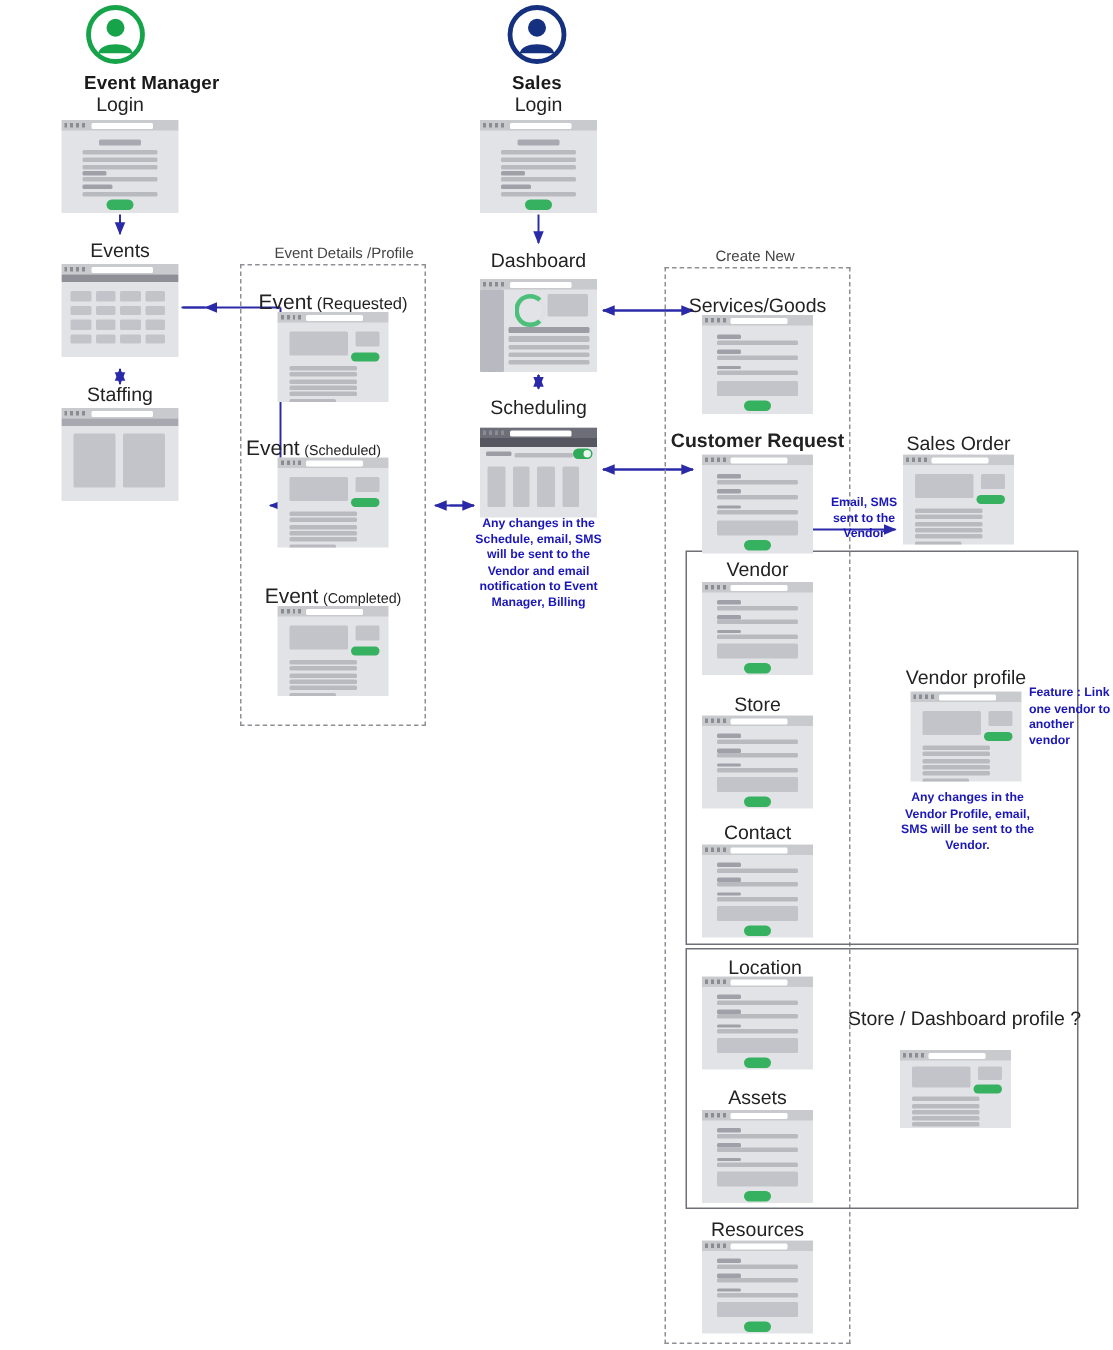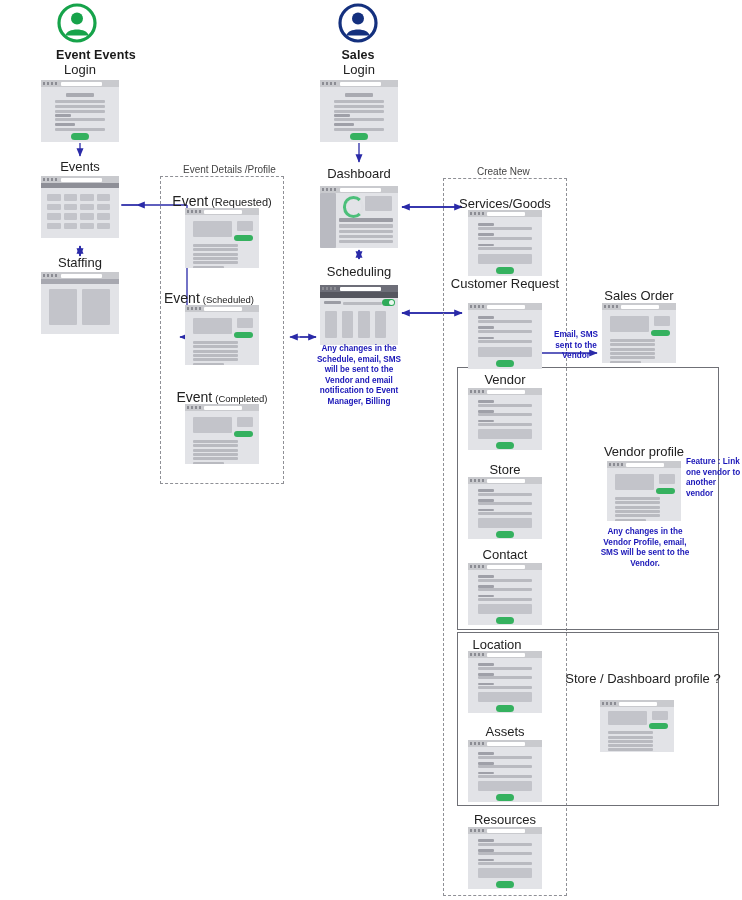--- a/index.html
+++ b/index.html
@@ -103,21 +103,21 @@
 
   <div id="personaLayer">
       <div class="persona" style="left: 56px; top: 2px; width: 42px;">
         <div class="ring">
   <svg width="42" height="42" viewBox="0 0 42 42" aria-hidden="true">
     <circle cx="21" cy="21" r="18" fill="none" stroke="#16a34a" stroke-width="3.2"></circle>
     <circle cx="21" cy="16.5" r="6" fill="#16a34a"></circle>
     <path d="M9.5 33.5 C10.5 25.5 31.5 25.5 32.5 33.5 Z" fill="#16a34a"></path>
   </svg>
         </div>
-    <div class="plabel">Event Events</div>
+    <div class="plabel">Event Manager</div>
       </div>
       <div class="persona" style="left: 337px; top: 2px; width: 42px;">
         <div class="ring">
   <svg width="42" height="42" viewBox="0 0 42 42" aria-hidden="true">
     <circle cx="21" cy="21" r="18" fill="none" stroke="#14307e" stroke-width="3.2"></circle>
     <circle cx="21" cy="16.5" r="6" fill="#14307e"></circle>
     <path d="M9.5 33.5 C10.5 25.5 31.5 25.5 32.5 33.5 Z" fill="#14307e"></path>
   </svg>
         </div>
     <div class="plabel">Sales</div>
@@ -274,21 +274,21 @@
         <div class="addr" style="left:19px;width:38px"></div>
         <div class="blk" style="left:9.620000000000001px;top:13.200000000000001px;width:16.28px;height:2.5px;background:#9fa0a8"></div>
         <div class="tr" style="left:9.620000000000001px;top:16.5px;width:54.76px"></div>
         <div class="blk" style="left:9.620000000000001px;top:23.43px;width:16.28px;height:2.5px;background:#9fa0a8"></div>
         <div class="tr" style="left:9.620000000000001px;top:26.73px;width:54.76px"></div>
         <div class="blk" style="left:9.620000000000001px;top:33.660000000000004px;width:16.28px;height:2.5px;background:#9fa0a8"></div>
         <div class="tr" style="left:9.620000000000001px;top:36.96px;width:54.76px"></div>
         <div class="blk" style="left:9.620000000000001px;top:43.56px;width:54.76px;height:10.56px"></div>
         <div class="btn" style="left:28.12px;top:57.089999999999996px;width:17.759999999999998px;height:7px"></div>
       </div>
-      <div class="cap" style="left: 415px; top: 276px; width: 180px;">Customer Request</div>
+      <div class="cap" style="left: 415px; top: 286px; width: 180px; font-weight: bold;">Customer Request</div>
       <div class="wf" style="left: 468px; top: 303px; width: 74px; height: 66px;">
         <div class="bar"></div>
         <div class="dots"></div>
         <div class="addr" style="left:19px;width:38px"></div>
         <div class="blk" style="left:9.620000000000001px;top:13.200000000000001px;width:16.28px;height:2.5px;background:#9fa0a8"></div>
         <div class="tr" style="left:9.620000000000001px;top:16.5px;width:54.76px"></div>
         <div class="blk" style="left:9.620000000000001px;top:23.43px;width:16.28px;height:2.5px;background:#9fa0a8"></div>
         <div class="tr" style="left:9.620000000000001px;top:26.73px;width:54.76px"></div>
         <div class="blk" style="left:9.620000000000001px;top:33.660000000000004px;width:16.28px;height:2.5px;background:#9fa0a8"></div>
         <div class="tr" style="left:9.620000000000001px;top:36.96px;width:54.76px"></div>
@@ -330,21 +330,21 @@
         <div class="addr" style="left:19px;width:38px"></div>
         <div class="blk" style="left:9.620000000000001px;top:12.4px;width:16.28px;height:2.5px;background:#9fa0a8"></div>
         <div class="tr" style="left:9.620000000000001px;top:15.5px;width:54.76px"></div>
         <div class="blk" style="left:9.620000000000001px;top:22.009999999999998px;width:16.28px;height:2.5px;background:#9fa0a8"></div>
         <div class="tr" style="left:9.620000000000001px;top:25.11px;width:54.76px"></div>
         <div class="blk" style="left:9.620000000000001px;top:31.619999999999997px;width:16.28px;height:2.5px;background:#9fa0a8"></div>
         <div class="tr" style="left:9.620000000000001px;top:34.72px;width:54.76px"></div>
         <div class="blk" style="left:9.620000000000001px;top:40.92px;width:54.76px;height:9.92px"></div>
         <div class="btn" style="left:28.12px;top:53.63px;width:17.759999999999998px;height:7px"></div>
       </div>
-      <div class="cap" style="left: 407px; top: 637px; width: 180px;">Location</div>
+      <div class="cap" style="left: 420px; top: 637px; width: 180px;">Location</div>
       <div class="wf" style="left: 468px; top: 651px; width: 74px; height: 62px;">
         <div class="bar"></div>
         <div class="dots"></div>
         <div class="addr" style="left:19px;width:38px"></div>
         <div class="blk" style="left:9.620000000000001px;top:12.4px;width:16.28px;height:2.5px;background:#9fa0a8"></div>
         <div class="tr" style="left:9.620000000000001px;top:15.5px;width:54.76px"></div>
         <div class="blk" style="left:9.620000000000001px;top:22.009999999999998px;width:16.28px;height:2.5px;background:#9fa0a8"></div>
         <div class="tr" style="left:9.620000000000001px;top:25.11px;width:54.76px"></div>
         <div class="blk" style="left:9.620000000000001px;top:31.619999999999997px;width:16.28px;height:2.5px;background:#9fa0a8"></div>
         <div class="tr" style="left:9.620000000000001px;top:34.72px;width:54.76px"></div>

